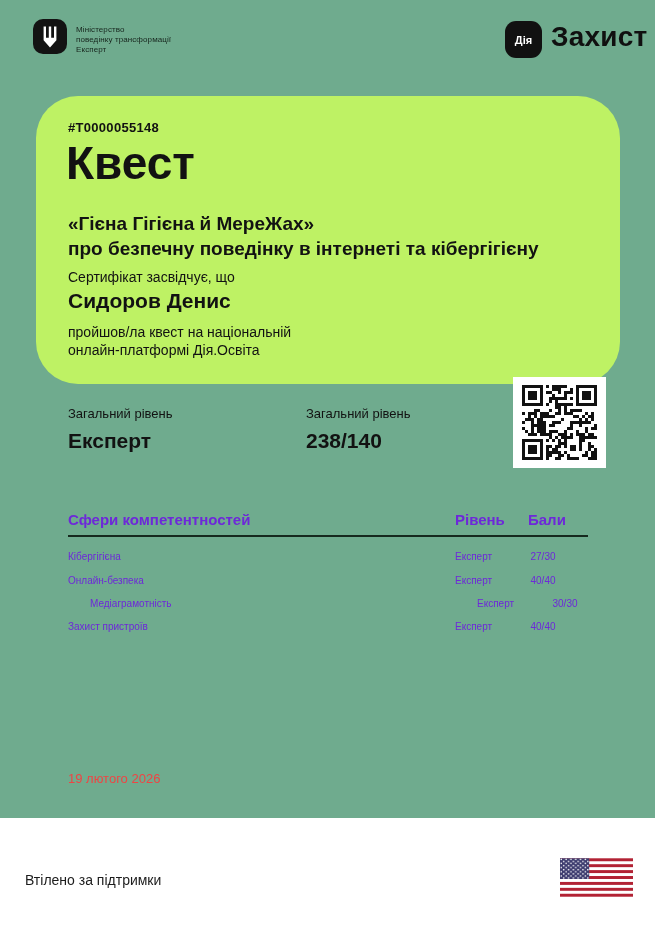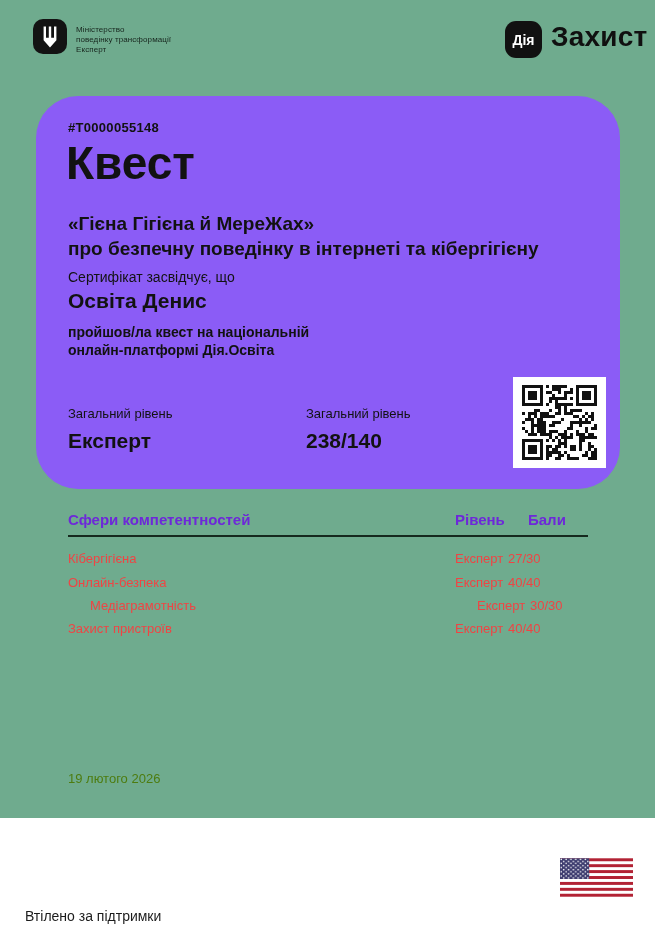--- a/index.html
+++ b/index.html
@@ -8,57 +8,57 @@
   .page { position:relative; width:655px; height:939px; background:#ffffff; overflow:hidden; }
   .green-bg { position:absolute; left:0; top:0; width:655px; height:818px; background:#6fab8e; }
 
   
   .ministry-badge { position:absolute; left:33px; top:19px; width:34px; height:35px;
     background:#131313; border-radius:10px; display:flex; align-items:center; justify-content:center; }
   .ministry-text { position:absolute; left:76px; top:25px; font-size:8px; line-height:10px;
     font-weight:500; color:#17251d; letter-spacing:.1px; }
   .diia-badge { position:absolute; left:505px; top:21px; width:37px; height:37px; background:#111111;
     border-radius:11px; display:flex; align-items:center; justify-content:center;
-    color:#ffffff; font-size:14px; font-weight:700; }
+    color:#ffffff; font-size:11px; font-weight:700; }
   .osvita { position:absolute; left:551px; top:21px; font-size:28px; font-weight:700; color:#101010; letter-spacing:.2px; }
 
   
-  .card { position:absolute; left:36px; top:96px; width:584px; height:393px;
-    background:#8b5cf6; border-radius:42px; }
+  .card { position:absolute; left:36px; top:96px; width:584px; height:288px;
+    background:#bef264; border-radius:42px; }
   .card > div { position:absolute; color:#121212; }
   .cert-id       { left:32px; top:24px;  font-size:13px; font-weight:600; letter-spacing:.3px; }
   .cert-type     { left:30px; top:40px;  font-size:46px; font-weight:600; }
   .quest-title   { left:32px; top:117px; font-size:19px; font-weight:600; }
   .quest-subtitle{ left:32px; top:142px; font-size:19px; font-weight:700; }
   .attest        { left:32px; top:173px; font-size:14px; font-weight:400; }
   .recipient     { left:32px; top:193px; font-size:21px; font-weight:700; }
-  .completion    { left:32px; top:227px; font-size:14px; font-weight:700; line-height:18px; }
+  .completion    { left:32px; top:227px; font-size:14px; font-weight:400; line-height:18px; }
   .level-label   { font-size:13px; font-weight:500; top:310px; }
   .level-value   { font-size:21px; font-weight:700; top:333px; }
   .col1 { left:32px; }
   .col2 { left:270px; }
   .qr-box { left:477px; top:281px; width:93px; height:91px; background:#ffffff; padding:8px; }
 
   
   .tbl-h { position:absolute; font-size:15px; font-weight:700; color:#6d28d9; top:511px; }
   .tbl-h-area  { left:68px; }
   .tbl-h-level { left:455px; }
   .tbl-h-score { left:528px; }
   .tbl-rule { position:absolute; left:68px; top:535px; width:520px; height:2px; background:#16291e; }
   .tbl-row { position:absolute; left:0; width:655px; height:16px; }
-  .tbl-row .cell { position:absolute; font-size:13px; font-weight:400; color:#ef4444; }
+  .tbl-row .cell { position:absolute; font-size:10px; font-weight:400; color:#6d28d9; }
   .cell-area  { left:68px; }
   .cell-level { left:455px; }
-  .cell-score { left:508px; width:70px; text-align:left; }
+  .cell-score { left:508px; width:70px; text-align:center; }
   .r0 { top:551px; } .r1 { top:575px; } .r2 { top:598px;margin-left:22px; } .r3 { top:621px;padding-left:8px; }
 
-  .issue-date { position:absolute; left:68px; top:771px; font-size:13px; font-weight:500; color:#4d7c0f;text-align:right; }
+  .issue-date { position:absolute; left:68px; top:771px; font-size:13px; font-weight:500; color:#ef4444;text-align:right; }
 
   
-  .footer-text { position:absolute; left:25px; top:872px; font-size:14px; font-weight:500; color:#1c1c1c;margin-top:36px; }
+  .footer-text { position:absolute; left:25px; top:872px; font-size:14px; font-weight:500; color:#1c1c1c; }
   .flag { position:absolute; left:560px; top:858px; width:73px; height:39px; }
 </style>
 </head>
 <body>
 
 <div class="page">
   <div class="green-bg"></div>
 
   <div class="ministry-badge">
     <svg width="18" height="24" viewBox="0 0 22 30" aria-hidden="true">
@@ -75,21 +75,21 @@
     <span>Дія</span>
   </div>
   <div class="osvita">Захист</div>
 
   <div class="card">
     <div class="cert-id">#T0000055148</div>
     <div class="cert-type">Квест</div>
     <div class="quest-title">«Гієна Гігієна й МереЖах»</div>
     <div class="quest-subtitle">про безпечну поведінку в інтернеті та кібергігієну</div>
     <div class="attest">Сертифікат засвідчує, що</div>
-    <div class="recipient">Освіта Денис</div>
+    <div class="recipient">Сидоров Денис</div>
     <div class="completion">
       <div>пройшов/ла квест на національній</div>
       <div>онлайн-платформі Дія.Освіта</div>
     </div>
     <div class="level-label col1">Загальний рівень</div>
     <div class="level-value col1">Експерт</div>
     <div class="level-label col2">Загальний рівень</div>
     <div class="level-value col2">238/140</div>
     <div class="qr-box"><svg viewBox="0 0 25 25" width="100%" height="100%" shape-rendering="crispEdges">
           <g fill="#111">

